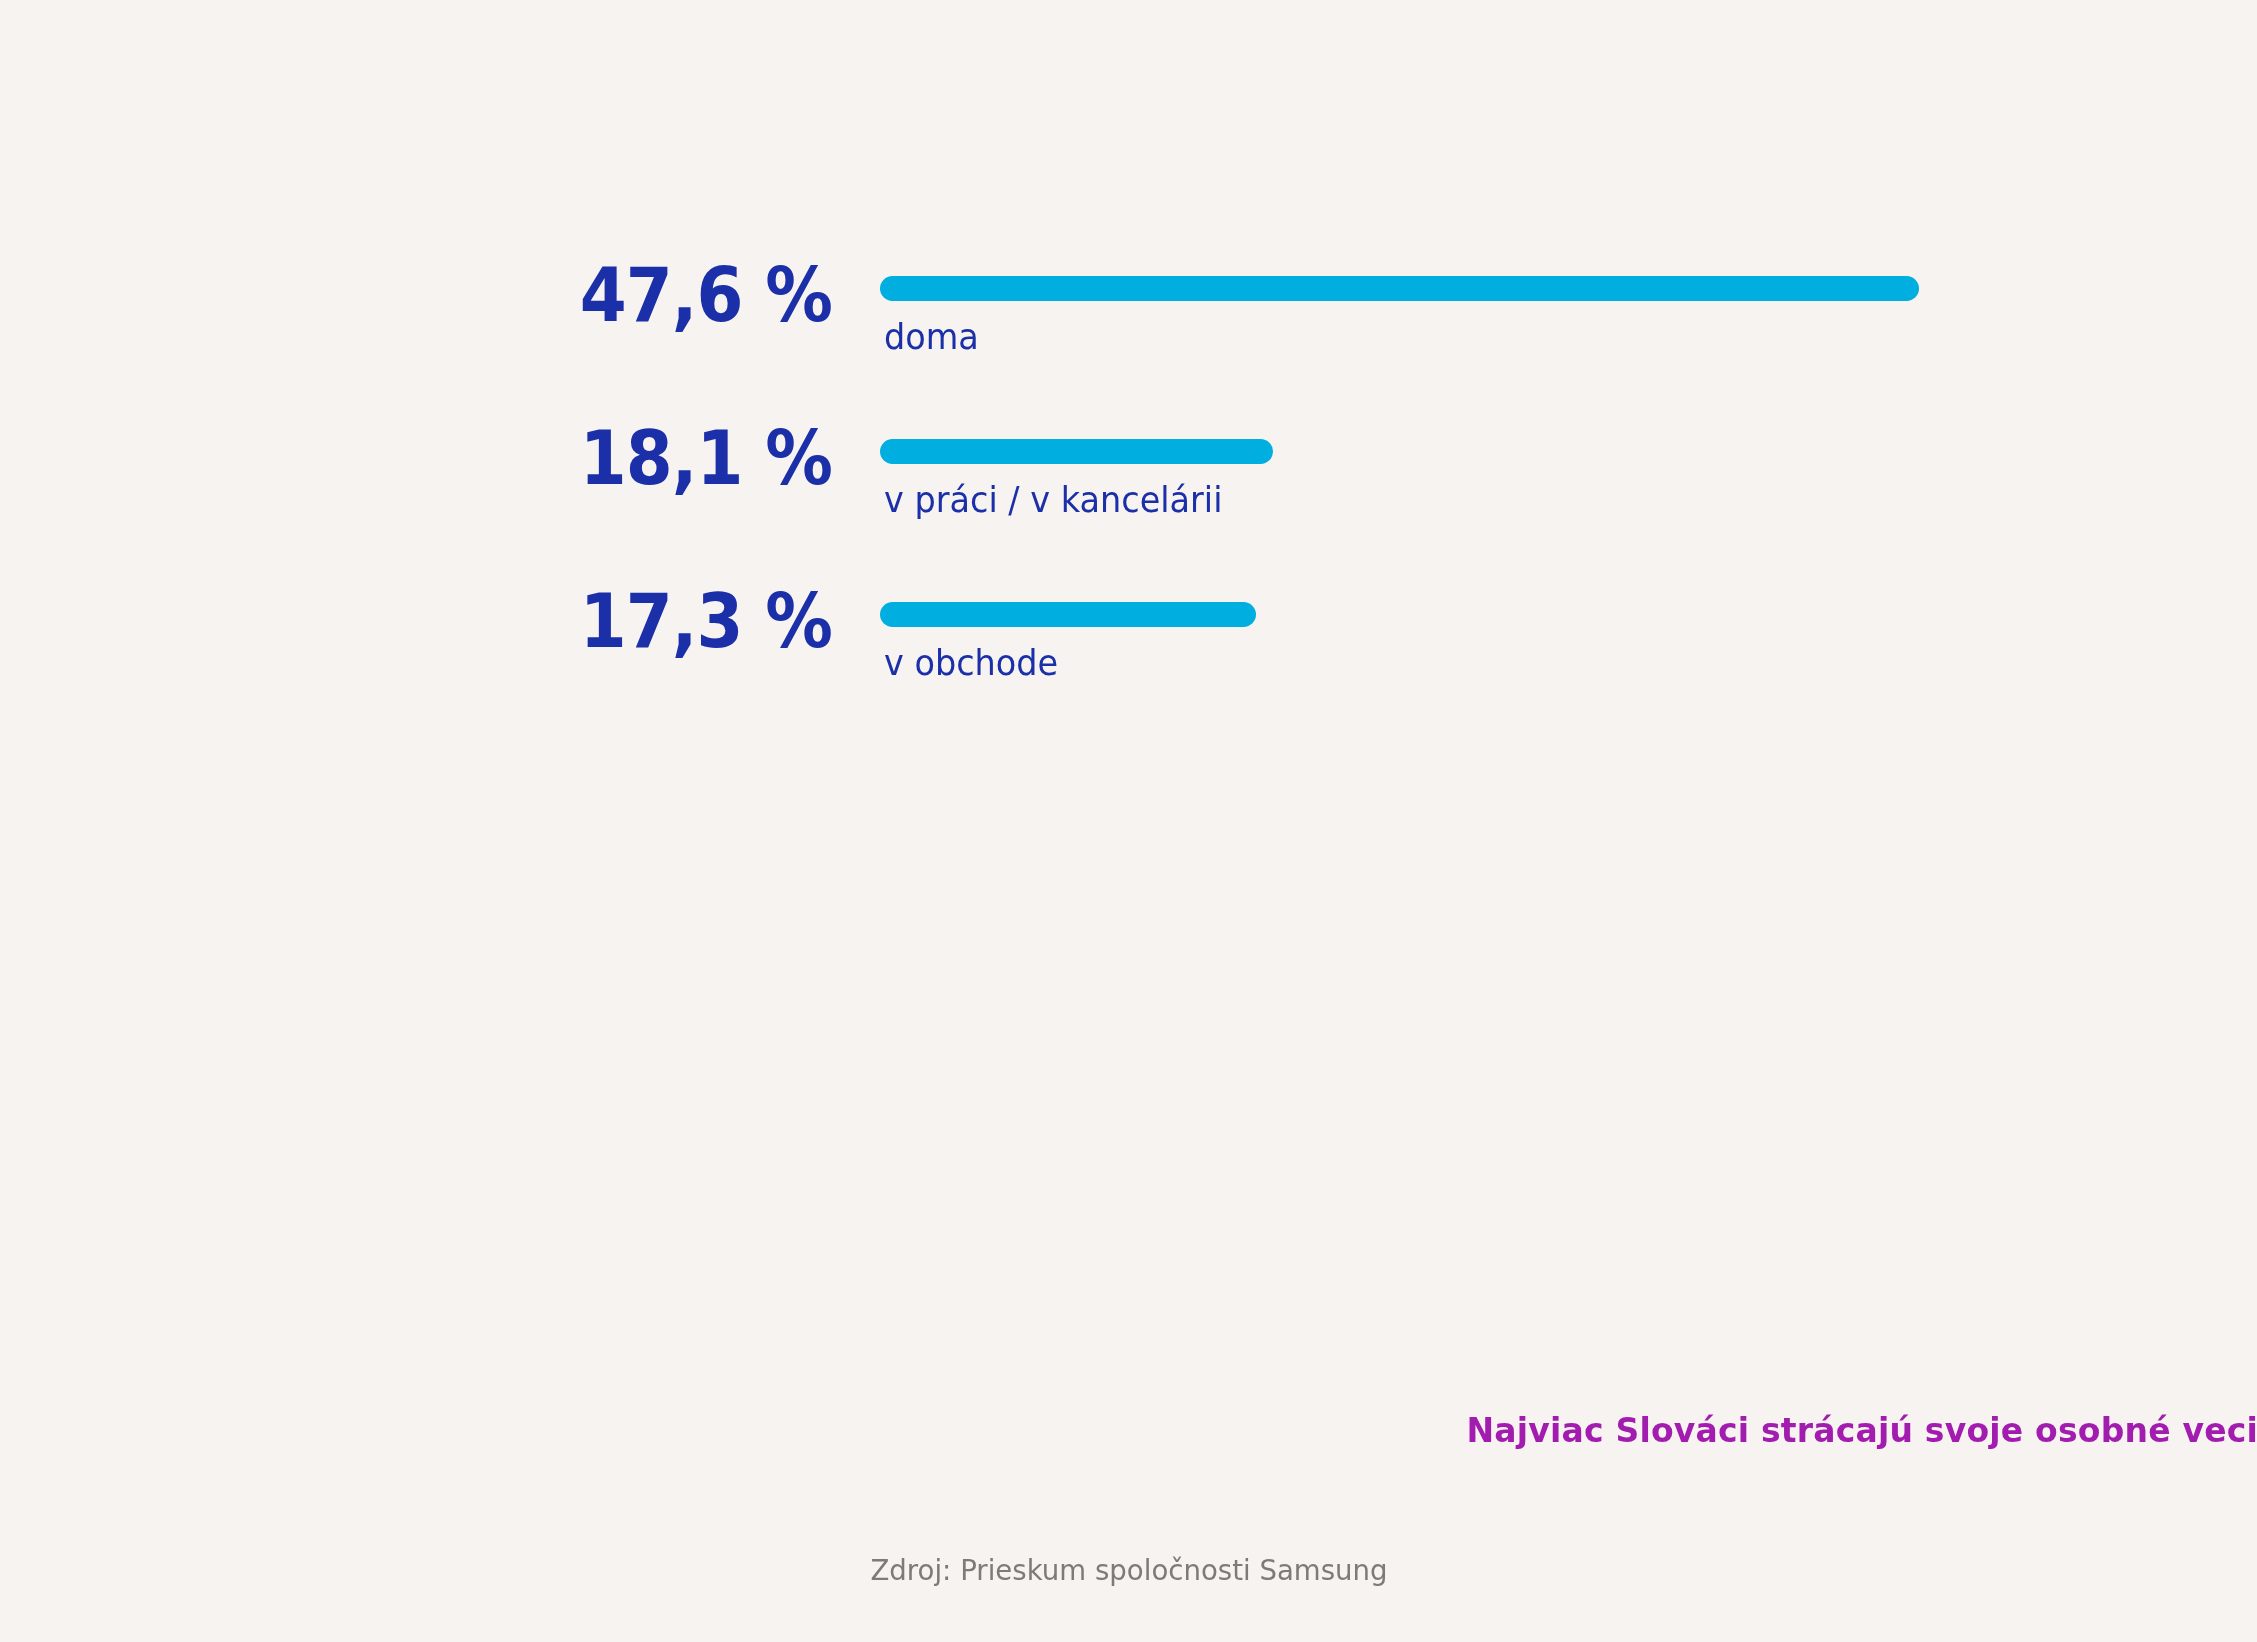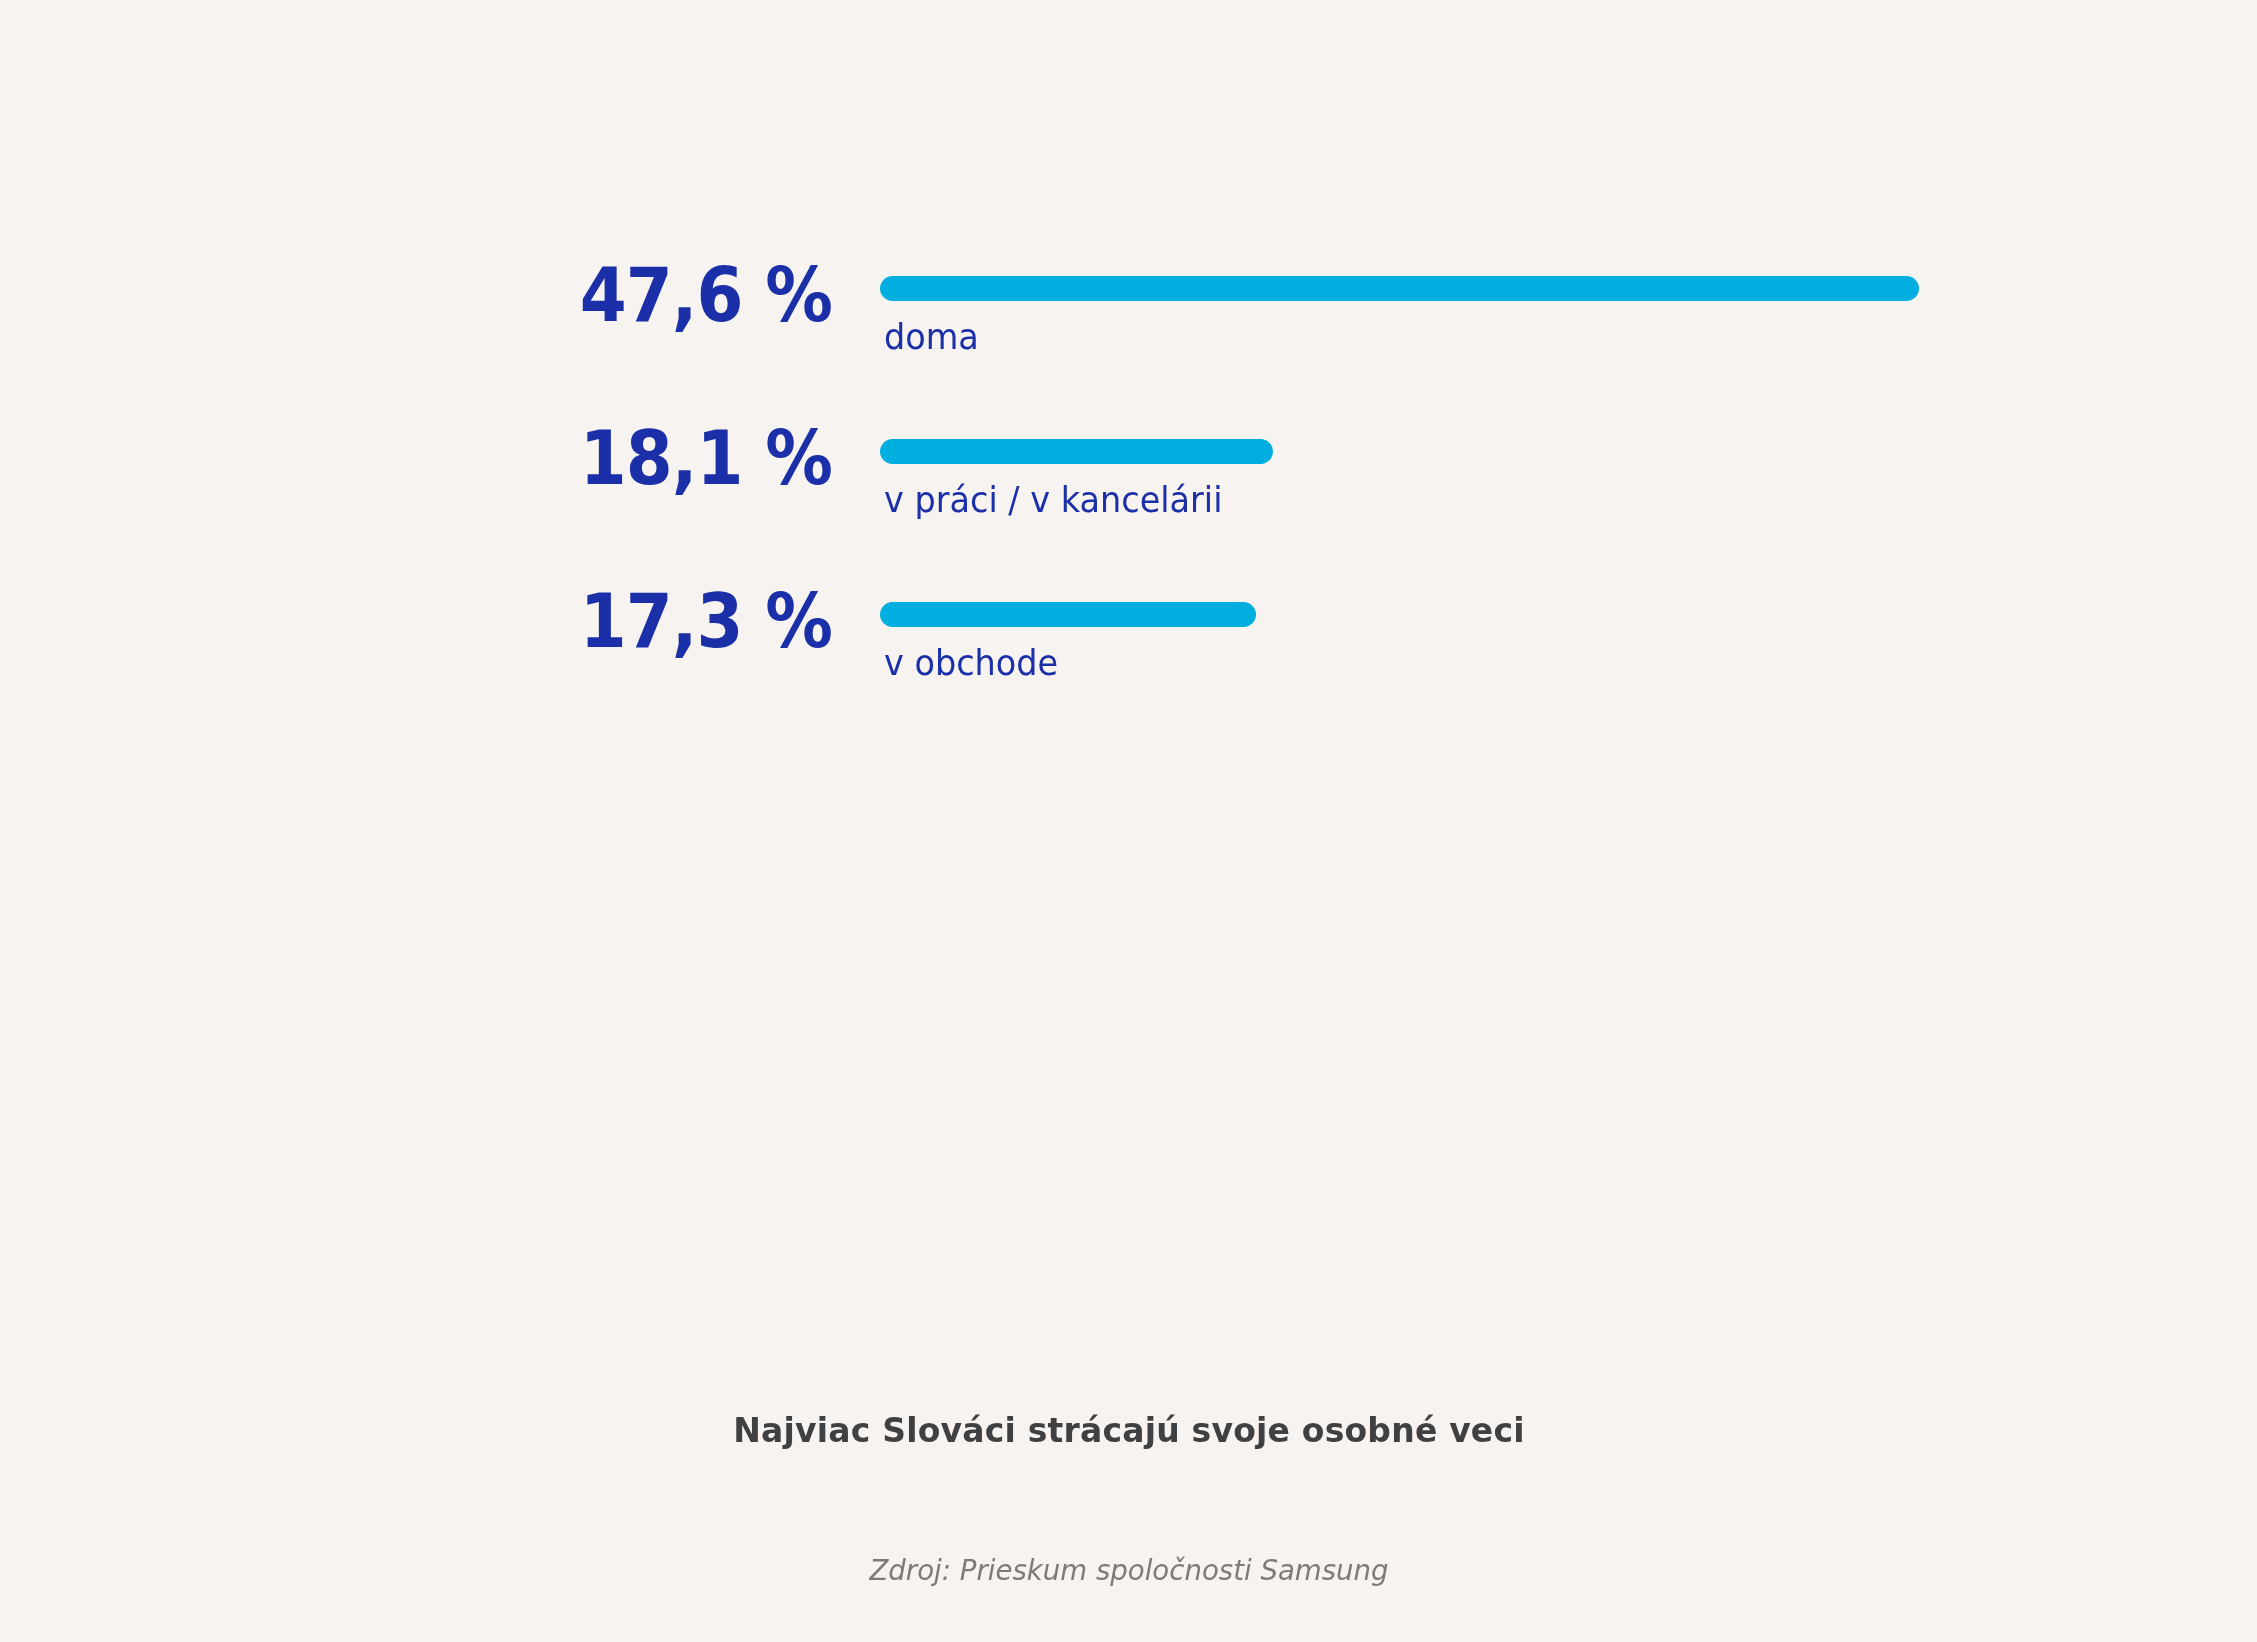--- a/index.html
+++ b/index.html
@@ -95,21 +95,20 @@
   .source {
     position: absolute;
     left: 0;
     right: 0;
     top: 1554px;
     text-align: center;
     font-family: "DejaVu Sans", sans-serif;
     font-size: 27.6px;
     font-weight: normal;
     color: #807a75;
-    font-style: italic;
   }
 </style>
 </head>
 <body>
 
 <div id="infographic" style="background: rgb(247, 243, 240);">
 
   <div class="rows">
 
     <div class="row">
@@ -135,17 +134,17 @@
         <div class="bar" style="width: 376px; background: rgb(0, 174, 224);"></div>
       </div>
       <div class="label" style="color: rgb(26, 47, 168);">v obchode</div>
     </div>
 
 
 
 
   </div>
 
-  <div class="chart-title" style="color: #404040;">Najviac Slováci strácajú svoje osobné veci</div>
+  <div class="chart-title" style="color: #a21caf; text-align: right;">Najviac Slováci strácajú svoje osobné veci</div>
   <div class="source" style="color: rgb(128, 122, 117);">Zdroj: Prieskum spoločnosti Samsung</div>
 
 </div>
 
 
 </body></html>

